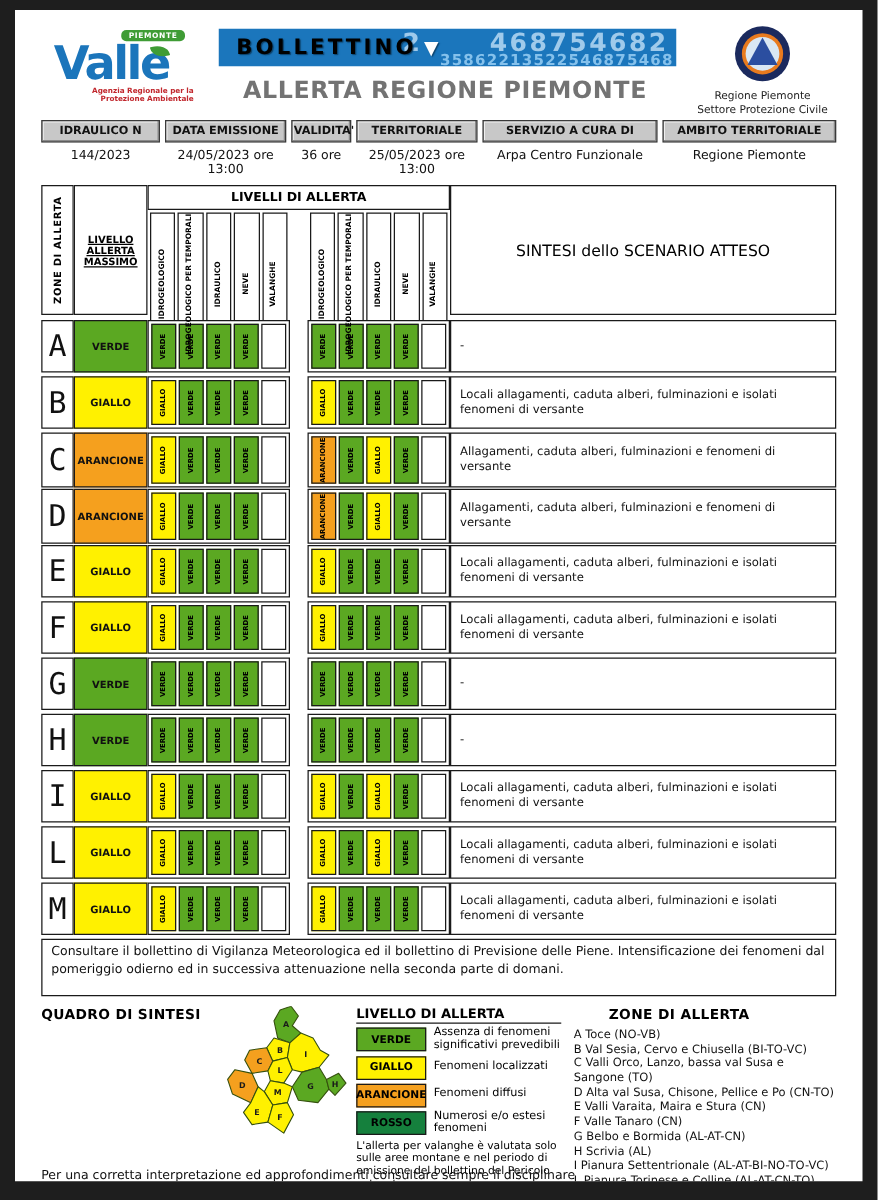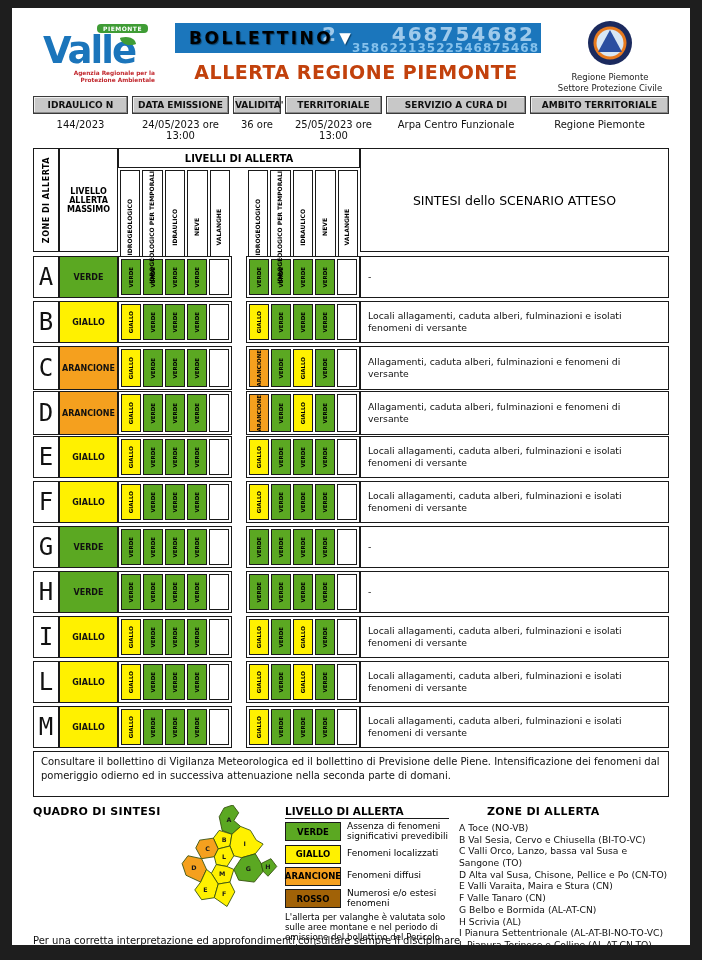--- a/index.html
+++ b/index.html
@@ -13,36 +13,36 @@
   .arpa-word { font-family:"DejaVu Sans", sans-serif; font-weight:bold; font-size:37px; color:#1b75bb; letter-spacing:-2px; line-height:1; position:absolute; left:10px; top:12px; }
   .arpa-badge { position:absolute; left:64px; top:4px; background:#3f9c35; color:#fff; font-size:6px; font-weight:bold; padding:1px 6px; border-radius:4px; letter-spacing:.5px; }
   .arpa-leaf { position:absolute; left:88px; top:16px; width:14px; height:10px; background:#3f9c35; border-radius:0 90% 0 90%; transform:rotate(-15deg); }
   .arpa-sub { position:absolute; left:22px; top:50px; color:#c1272d; font-size:5.8px; font-weight:bold; text-align:right; width:100px; line-height:1.25; }
   .head-center { flex:1; padding:0 6px; }
   .banner { position:relative; height:30px; background:#1b76bc; margin:3px 4px 0 8px; overflow:hidden; display:flex; align-items:center; }
   .banner-title { color:#000000; font-weight:bold; font-size:17px; letter-spacing:2.5px; margin-left:14px; text-shadow:1px 1px 1px #0b3f66; z-index:2; }
   .banner-arrow { color:#fff; font-size:15px; margin-left:6px; z-index:2; text-shadow:1px 1px 1px #0b3f66; }
   .num-top { position:absolute; right:6px; top:-1px; font-size:20px; font-weight:bold; color:rgba(215,238,255,.7); letter-spacing:2px; white-space:pre; z-index:1; }
   .num-bottom { position:absolute; right:2px; bottom:-2px; font-size:12px; font-weight:bold; color:rgba(160,212,248,.8); letter-spacing:1px; z-index:1; }
-  .alert-title { text-align:center; color:#c2410c; font-weight:bold; font-size:19px; margin-top:8px; letter-spacing:.5px; }
+  .alert-title { text-align:center; color:#737373; font-weight:bold; font-size:19px; margin-top:8px; letter-spacing:.5px; }
   .pc-logo { width:118px; text-align:center; }
   .pc-text { font-size:8.5px; color:#222; line-height:1.3; margin-top:2px; }
 
   
   .info-row { display:grid; grid-template-columns:95px 97px 48px 97px 140px 1fr; column-gap:4px; margin-bottom:7px; }
   .info-head { background:#c8c8c8; border:1px solid #3a3a3a; box-shadow:inset -1px -1px 0 #8a8a8a, inset 1px 1px 0 #efefef; font-size:9px; font-weight:bold; text-align:center; padding:3px 1px; color:#111; }
   .info-val { font-size:10px; text-align:center; padding-top:5px; color:#111; font-weight:500; }
 
   
   .alert-table { --c1:26px; --c2:59px; --cg:114px; --gp:14px; }
   .thead, .trow { display:grid; grid-template-columns:var(--c1) var(--c2) var(--cg) var(--gp) var(--cg) 1fr; }
   .thead { height:104px; margin-bottom:4px; }
   .bx { border:1.5px solid #1a1a1a; background:#fff; }
   .zone-head { display:flex; align-items:center; justify-content:center; }
-  .max-head { display:flex; align-items:center; justify-content:center; text-align:center; font-size:8px; font-weight:bold; padding:16px; }
+  .max-head { display:flex; align-items:center; justify-content:center; text-align:center; font-size:8px; font-weight:bold; padding:16px;text-decoration:underline; }
   .vtext { writing-mode:vertical-rl; transform:rotate(180deg); font-weight:bold; }
   .zone-head .vtext { font-size:8px; letter-spacing:.5px; }
   .levels { grid-column:3 / span 3; display:grid; grid-template-rows:20px 20px 1fr; row-gap:2px; }
   .levels-title { display:flex; align-items:center; justify-content:center; font-size:10px; font-weight:bold; }
   .day-row, .risk-row { display:grid; grid-template-columns:var(--cg) var(--gp) var(--cg); }
   .day { grid-column:auto; display:flex; align-items:center; justify-content:center; font-size:10px; font-weight:bold; }
   .day-gap { border:none; }
   .risk-group { display:grid; grid-template-columns:repeat(5,1fr); column-gap:2px; padding:0 2px; }
   .risk-label { border:1px solid #1a1a1a; display:flex; align-items:center; justify-content:center; background:#fff; overflow:hidden; }
   .risk-label .vtext { font-size:6px; line-height:1.15; text-align:center; }
@@ -676,21 +676,21 @@
           </div>
           <div class="lrow">
             <div class="lbox" style="background:#fff100">GIALLO</div>
             <div class="ldesc">Fenomeni localizzati</div>
           </div>
           <div class="lrow">
             <div class="lbox" style="background:#f5a01e">ARANCIONE</div>
             <div class="ldesc">Fenomeni diffusi</div>
           </div>
           <div class="lrow">
-            <div class="lbox" style="background:#a16207">ROSSO</div>
+            <div class="lbox" style="background:#15803d">ROSSO</div>
             <div class="ldesc">Numerosi e/o estesi fenomeni</div>
           </div>
         </div>
       <div class="legend-foot">L'allerta per valanghe è valutata solo sulle aree montane e nel periodo di emissione del bollettino del Pericolo valanghe</div>
     </div>
     <div class="zones">
       <div class="zones-title">ZONE DI ALLERTA</div>
       <div id="zone-items">
           <div class="zone-item">A Toce (NO-VB)</div>
           <div class="zone-item">B Val Sesia, Cervo e Chiusella (BI-TO-VC)</div>

